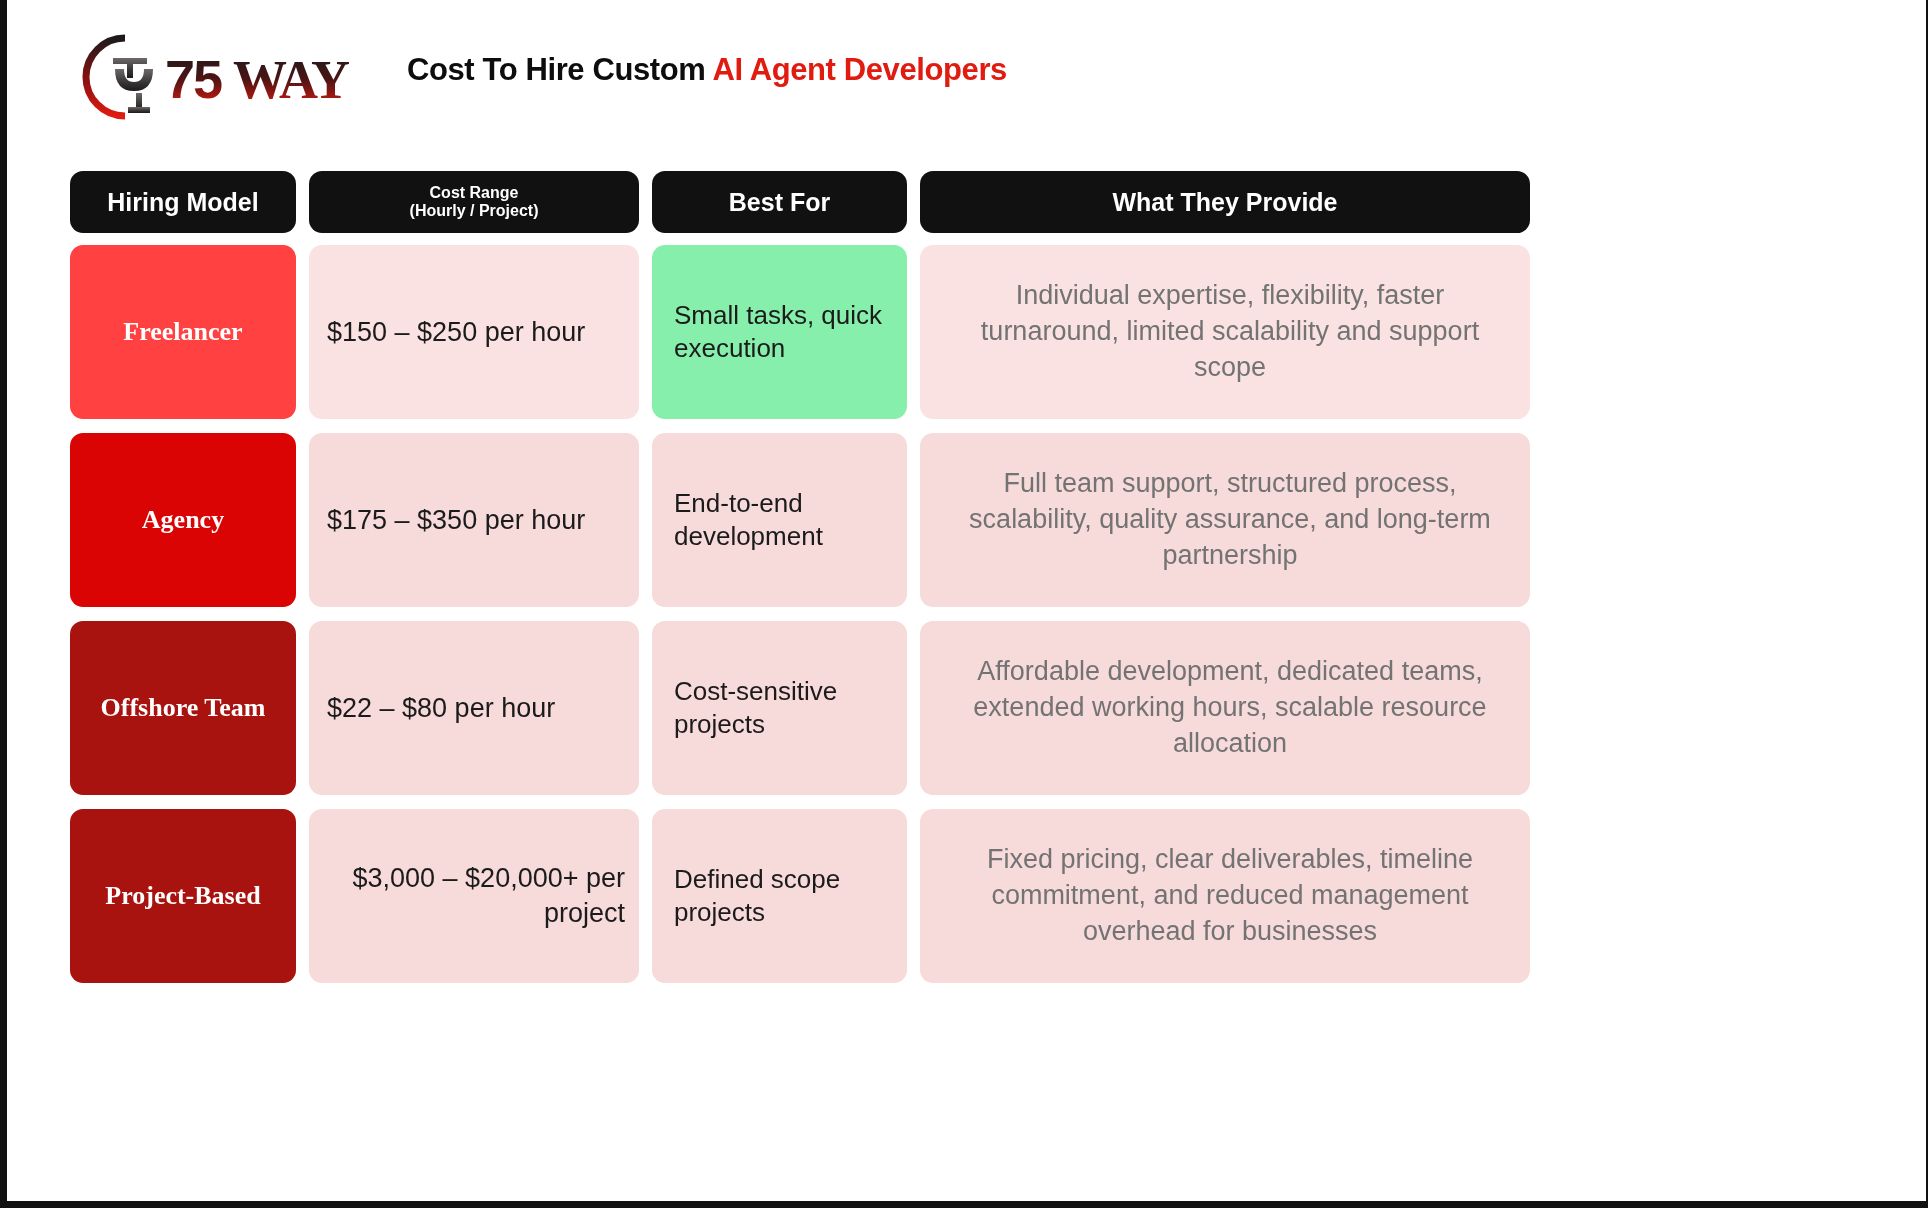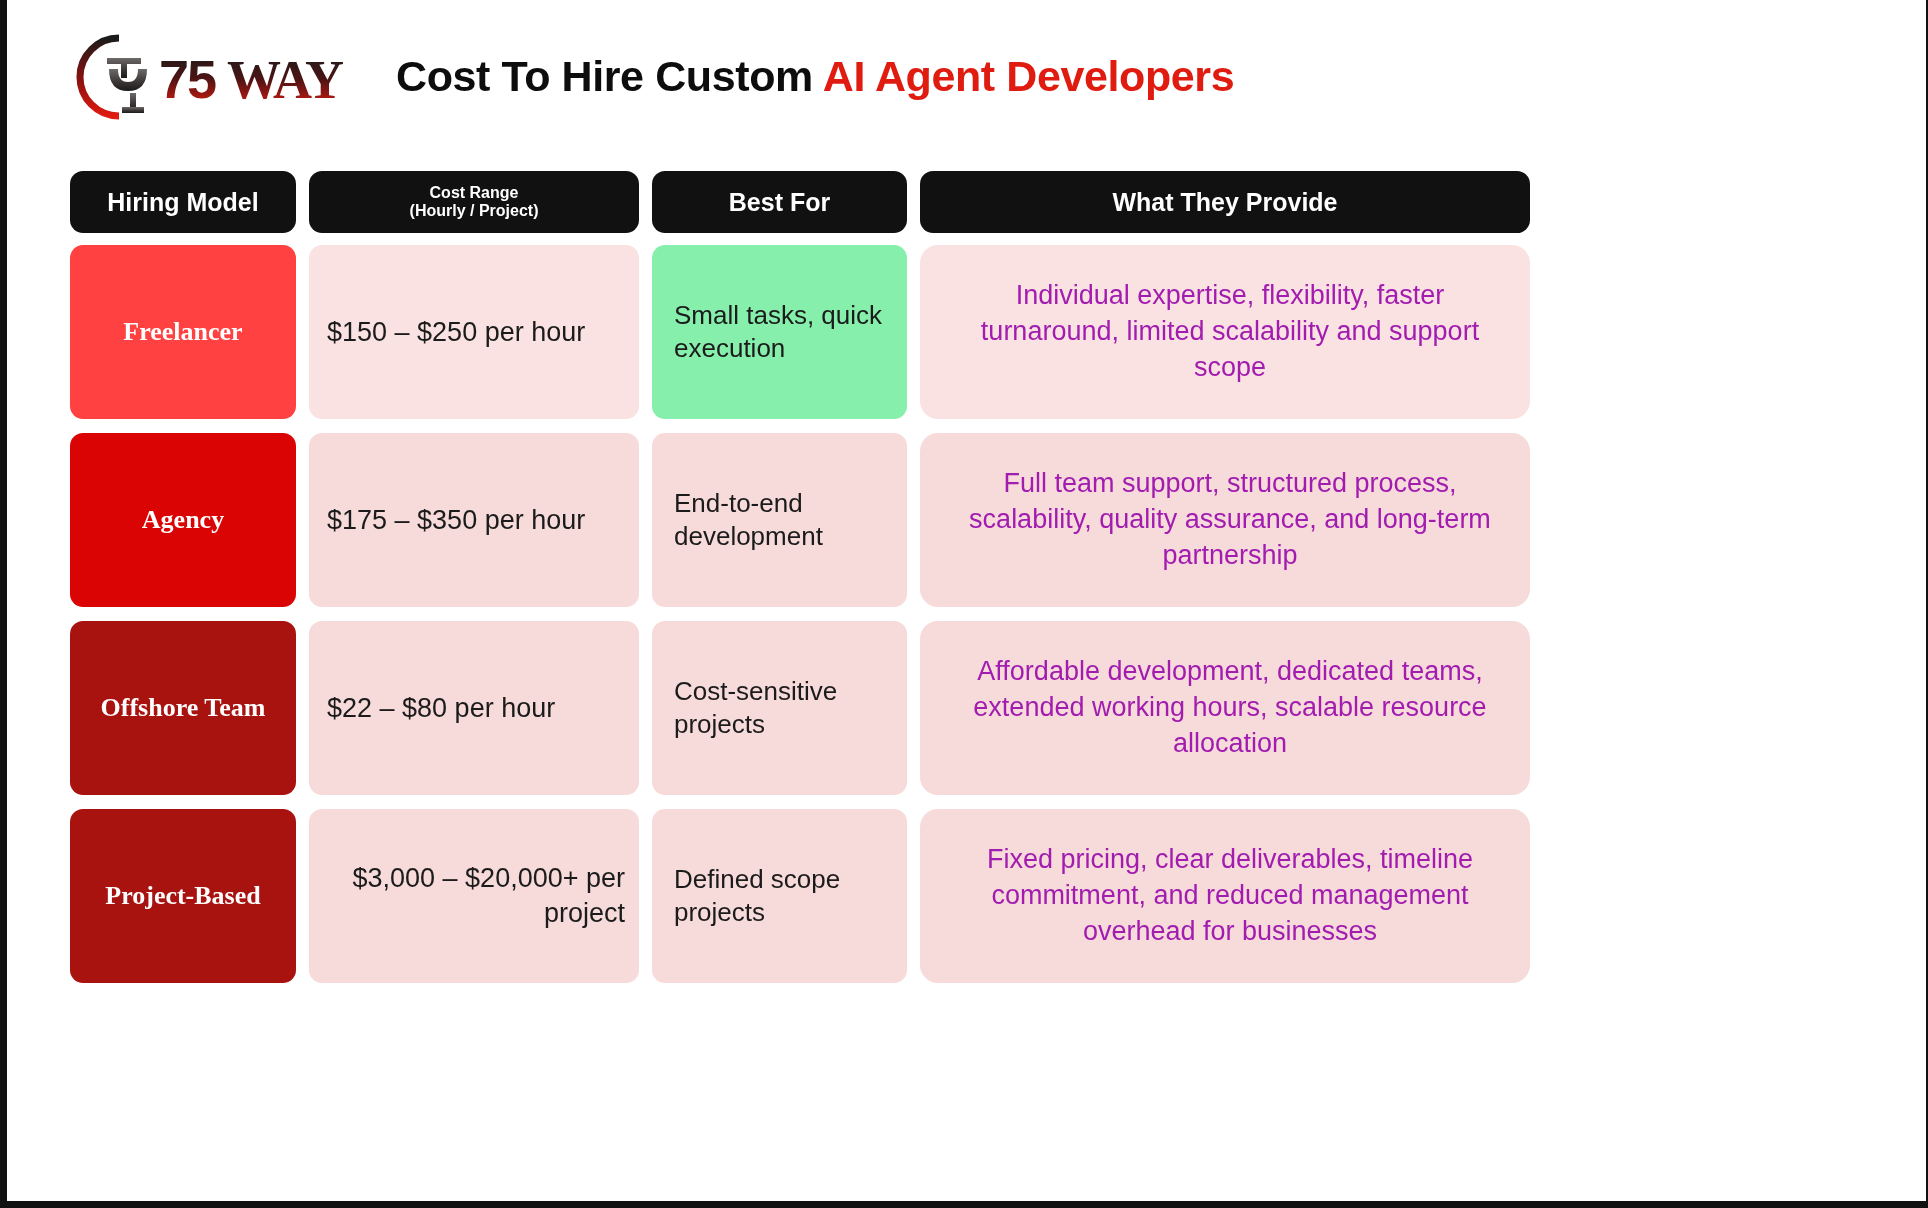--- a/index.html
+++ b/index.html
@@ -26,32 +26,32 @@
 
   
   #topbar {
     position: absolute;
     left: 0; top: 0;
     width: 100%;
     height: 160px;
   }
   #logo {
     position: absolute;
-    left: 68px;
+    left: 74px;
     top: 28px;
     width: 300px;
     height: 100px;
   }
   #logo svg { display: block; }
 
   #page-title {
     position: absolute;
-    left: 389px;
+    left: 400px;
     top: 52px;
-    font-size: 43px;
+    font-size: 31px;
     font-weight: bold;
     letter-spacing: -0.4px;
     white-space: nowrap;
     color: #0d0d0d;
     font-family: "Liberation Sans", sans-serif;
     text-align: center;
   }
   #page-title .accent { color: #e01b10; }
 
   
@@ -111,26 +111,25 @@
   }
   .brow .best {
     color: #1b1b1b;
     font-size: 26px;
     line-height: 1.28;
     justify-content: flex-start;
     text-align: left;
     padding-left: 22px;
   }
   .brow .prov {
-    color: #a21caf;
+    color: #737373;
     font-size: 27px;
     line-height: 1.33;
     padding-left: 36px;
     padding-right: 26px;
-    border-radius: 18px;
   }
 </style>
 </head>
 <body>
 
 <div id="canvas">
 
   <div id="topbar">
 
     <div id="logo">

